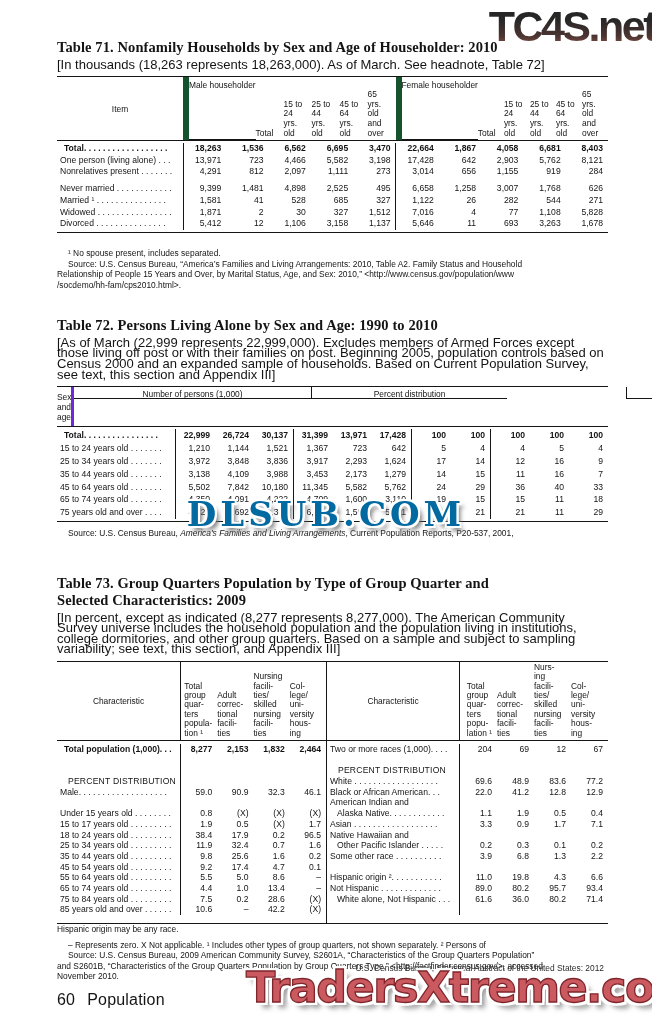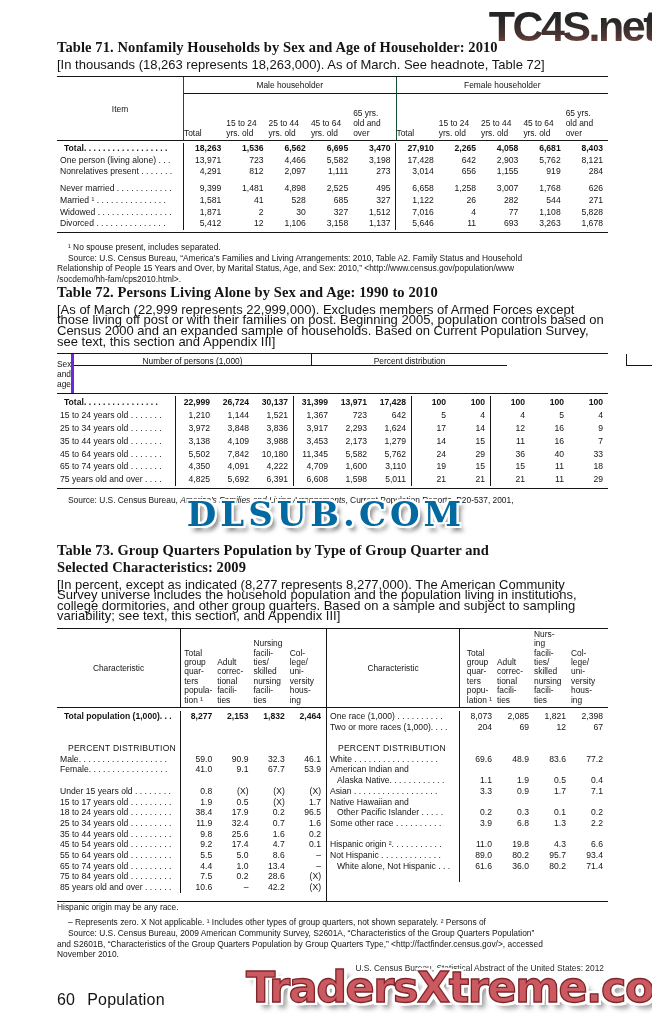--- a/index.html
+++ b/index.html
@@ -19,21 +19,21 @@
 .t-label{overflow:hidden;white-space:nowrap;padding-left:3px}
 .t-label.ind1{padding-left:7px}
 .t-label.ind2{padding-left:10px}
 .t-row.section .t-label{padding-left:11px;letter-spacing:.2px}
 .t-val{flex:1;text-align:right;padding-right:5px;overflow:hidden;white-space:nowrap}
 .colh{white-space:pre-line;text-align:left;padding:2px 5px 2px 0;line-height:9.6px}
 .bl{border-left:1px solid #151515}
 
 .t71 .thead{height:64px}
 .stub71{width:126px;display:flex;align-items:center;justify-content:center}
-.hblock{flex:1;border-left:1px solid #14532d;display:flex;flex-direction:column}
+.hblock{flex:1;border-left:6px solid #14532d;display:flex;flex-direction:row}
 .hblock-title{text-align:center;border-bottom:1px solid #151515;padding:2.5px 0;line-height:11px}
 .hblock-cols{flex:1;display:flex;align-items:flex-end}
 .hblock-cols .colh{flex:1}
 .t71 .t-row{height:11.7px;line-height:11.7px}
 .t71 .t-label{width:126px}
 .t71 .t-val.col-0,.t71 .t-val.col-5{border-left:1px solid #151515}
 .t71 .t-row.gap{height:5px;line-height:5px}
 .t71 .tbody{padding:2px 0 2px 0}
 
 .t72 .thead{height:40px}
@@ -131,22 +131,22 @@
         </div>
       </div>
       <div class="tbody" id="t71-body">
           <div class="t-row bold">
             <span class="t-label ind1">Total. . . . . . . . . . . . . . . . . .</span>
             <span class="t-val col-0">18,263</span>
             <span class="t-val col-1">1,536</span>
             <span class="t-val col-2">6,562</span>
             <span class="t-val col-3">6,695</span>
             <span class="t-val col-4">3,470</span>
-            <span class="t-val col-5">27,910</span>
-            <span class="t-val col-6">2,265</span>
+            <span class="t-val col-5">22,664</span>
+            <span class="t-val col-6">1,867</span>
             <span class="t-val col-7">4,058</span>
             <span class="t-val col-8">6,681</span>
             <span class="t-val col-9">8,403</span>
           </div>
           <div class="t-row">
             <span class="t-label">One person (living alone)  . . .</span>
             <span class="t-val col-0">13,971</span>
             <span class="t-val col-1">723</span>
             <span class="t-val col-2">4,466</span>
             <span class="t-val col-3">5,582</span>
@@ -231,26 +231,26 @@
             <span class="t-val col-4">1,137</span>
             <span class="t-val col-5">5,646</span>
             <span class="t-val col-6">11</span>
             <span class="t-val col-7">693</span>
             <span class="t-val col-8">3,263</span>
             <span class="t-val col-9">1,678</span>
           </div>
         </div>
     </div>
 
-    <div class="small ind-first" style="margin-top:9px">¹ No spouse present, includes separated.</div>
+    <div class="small ind-first" style="margin-top:15px">¹ No spouse present, includes separated.</div>
     <div class="small ind-first">Source: U.S. Census Bureau, “America’s Families and Living Arrangements: 2010, Table A2. Family Status and Household</div>
     <div class="small">Relationship of People 15 Years and Over, by Marital Status, Age, and Sex: 2010,” &lt;http://www.census.gov/population/www</div>
     <div class="small">/socdemo/hh-fam/cps2010.html&gt;.</div>
 
-    <div class="ttitle" style="">Table 72. Persons Living Alone by Sex and Age: 1990 to 2010</div>
+    <div class="ttitle" style="margin-top:27px">Table 72. Persons Living Alone by Sex and Age: 1990 to 2010</div>
     <div class="tnote">[As of March (22,999 represents 22,999,000). Excludes members of Armed Forces except those living off post or with their families on post. Beginning 2005, population controls based on Census 2000 and an expanded sample of households. Based on Current Population Survey, see text, this section and Appendix III]</div>
 
     <div class="table t72">
       <div class="thead">
         <div class="stub72">Sex and age</div>
         <div class="hcols72">
           <div class="hr1">
             <span class="sp6">Number of persons (1,000)</span>
             <span class="sp5 bl">Percent distribution</span>
           </div>
@@ -476,27 +476,20 @@
               <span class="t-val col-3"></span>
             </div>
             <div class="t-row">
               <span class="t-label">Male. . . . . . . . . . . . . . . . . . .</span>
               <span class="t-val col-0">59.0</span>
               <span class="t-val col-1">90.9</span>
               <span class="t-val col-2">32.3</span>
               <span class="t-val col-3">46.1</span>
             </div>
             <div class="t-row">
-              <span class="t-label">Female. . . . . . . . . . . . . . . . .</span>
-              <span class="t-val col-0">41.0</span>
-              <span class="t-val col-1">9.1</span>
-              <span class="t-val col-2">67.7</span>
-              <span class="t-val col-3">53.9</span>
-            </div>
-            <div class="t-row">
               <span class="t-label"></span>
               <span class="t-val col-0"></span>
               <span class="t-val col-1"></span>
               <span class="t-val col-2"></span>
               <span class="t-val col-3"></span>
             </div>
             <div class="t-row">
               <span class="t-label">Under 15 years old . . . . . . . .</span>
               <span class="t-val col-0">0.8</span>
               <span class="t-val col-1">(X)</span>
@@ -562,27 +555,20 @@
             <div class="t-row">
               <span class="t-label">85 years old and over  . . . . . .</span>
               <span class="t-val col-0">10.6</span>
               <span class="t-val col-1">–</span>
               <span class="t-val col-2">42.2</span>
               <span class="t-val col-3">(X)</span>
             </div>
           </div>
         <div class="tbody t73-right" id="t73-right-body">
             <div class="t-row">
-              <span class="t-label">One race (1,000) . . . . . . . . . .</span>
-              <span class="t-val col-0">8,073</span>
-              <span class="t-val col-1">2,085</span>
-              <span class="t-val col-2">1,821</span>
-              <span class="t-val col-3">2,398</span>
-            </div>
-            <div class="t-row">
               <span class="t-label">Two or more races (1,000). . . .</span>
               <span class="t-val col-0">204</span>
               <span class="t-val col-1">69</span>
               <span class="t-val col-2">12</span>
               <span class="t-val col-3">67</span>
             </div>
             <div class="t-row">
               <span class="t-label"></span>
               <span class="t-val col-0"></span>
               <span class="t-val col-1"></span>
@@ -597,20 +583,27 @@
               <span class="t-val col-3"></span>
             </div>
             <div class="t-row">
               <span class="t-label">White . . . . . . . . . . . . . . . . . .</span>
               <span class="t-val col-0">69.6</span>
               <span class="t-val col-1">48.9</span>
               <span class="t-val col-2">83.6</span>
               <span class="t-val col-3">77.2</span>
             </div>
             <div class="t-row">
+              <span class="t-label">Black or African American. . .</span>
+              <span class="t-val col-0">22.0</span>
+              <span class="t-val col-1">41.2</span>
+              <span class="t-val col-2">12.8</span>
+              <span class="t-val col-3">12.9</span>
+            </div>
+            <div class="t-row">
               <span class="t-label">American Indian and</span>
               <span class="t-val col-0"></span>
               <span class="t-val col-1"></span>
               <span class="t-val col-2"></span>
               <span class="t-val col-3"></span>
             </div>
             <div class="t-row">
               <span class="t-label ind2">Alaska Native. . . . . . . . . . . .</span>
               <span class="t-val col-0">1.1</span>
               <span class="t-val col-1">1.9</span>

